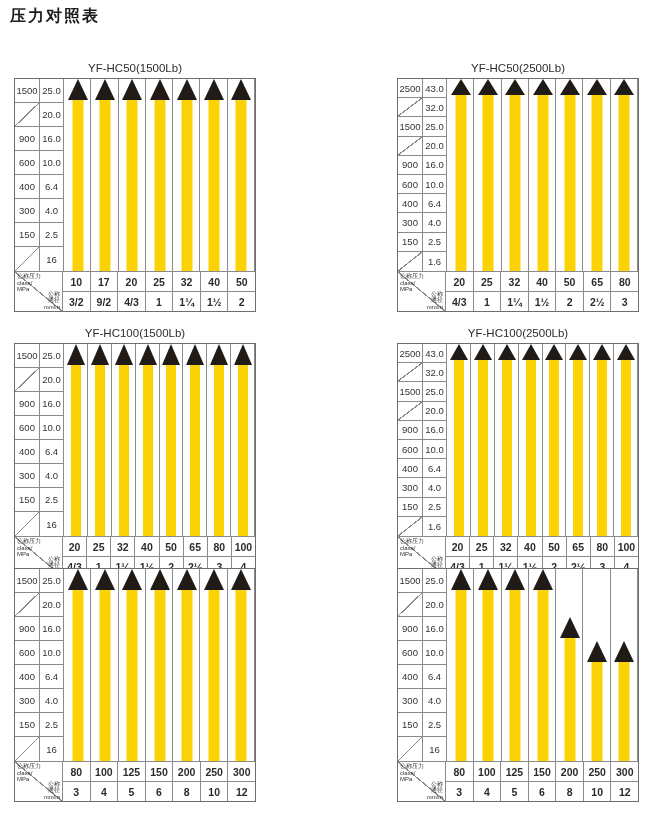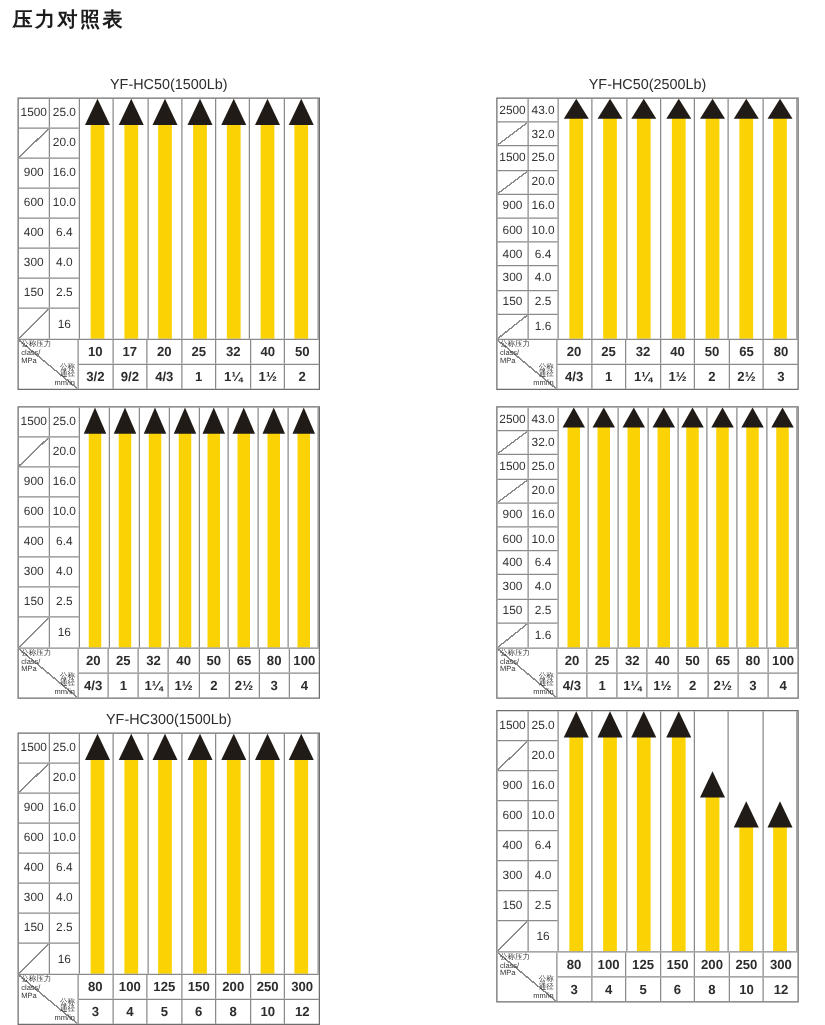--- a/index.html
+++ b/index.html
@@ -244,20 +244,21 @@
                 <div class="bcell">1½</div>
                 <div class="bcell">2</div>
                 <div class="bcell">2½</div>
                 <div class="bcell">3</div>
               </div>
             </div>
           </div>
         </div>
       </div>
       <div class="chart-block" style="left: 14px; top: 325px;">
+        <div class="chart-title">YF-HC100(1500Lb)</div>
         <div class="tbl">
           <div class="axis">
             <div class="arow" style="height: 24px;">
               <div class="acell ac1">1500</div>
               <div class="acell ac2">25.0</div>
             </div>
             <div class="arow" style="height: 24px;">
               <div class="acell ac1 diag"></div>
               <div class="acell ac2">20.0</div>
             </div>
@@ -344,20 +345,21 @@
                 <div class="bcell">2</div>
                 <div class="bcell">2½</div>
                 <div class="bcell">3</div>
                 <div class="bcell">4</div>
               </div>
             </div>
           </div>
         </div>
       </div>
       <div class="chart-block" style="left: 397px; top: 325px;">
+        <div class="chart-title">YF-HC100(2500Lb)</div>
         <div class="tbl">
           <div class="axis">
             <div class="arow" style="height: 19.2px;">
               <div class="acell ac1">2500</div>
               <div class="acell ac2">43.0</div>
             </div>
             <div class="arow" style="height: 19.2px;">
               <div class="acell ac1 diag"></div>
               <div class="acell ac2">32.0</div>
             </div>
@@ -452,21 +454,20 @@
                 <div class="bcell">2</div>
                 <div class="bcell">2½</div>
                 <div class="bcell">3</div>
                 <div class="bcell">4</div>
               </div>
             </div>
           </div>
         </div>
       </div>
       <div class="chart-block" style="left: 14px; top: 568px;">
-        <div class="chart-title">YF-HC300(1500Lb)</div>
         <div class="tbl">
           <div class="axis">
             <div class="arow" style="height: 24px;">
               <div class="acell ac1">1500</div>
               <div class="acell ac2">25.0</div>
             </div>
             <div class="arow" style="height: 24px;">
               <div class="acell ac1 diag"></div>
               <div class="acell ac2">20.0</div>
             </div>

